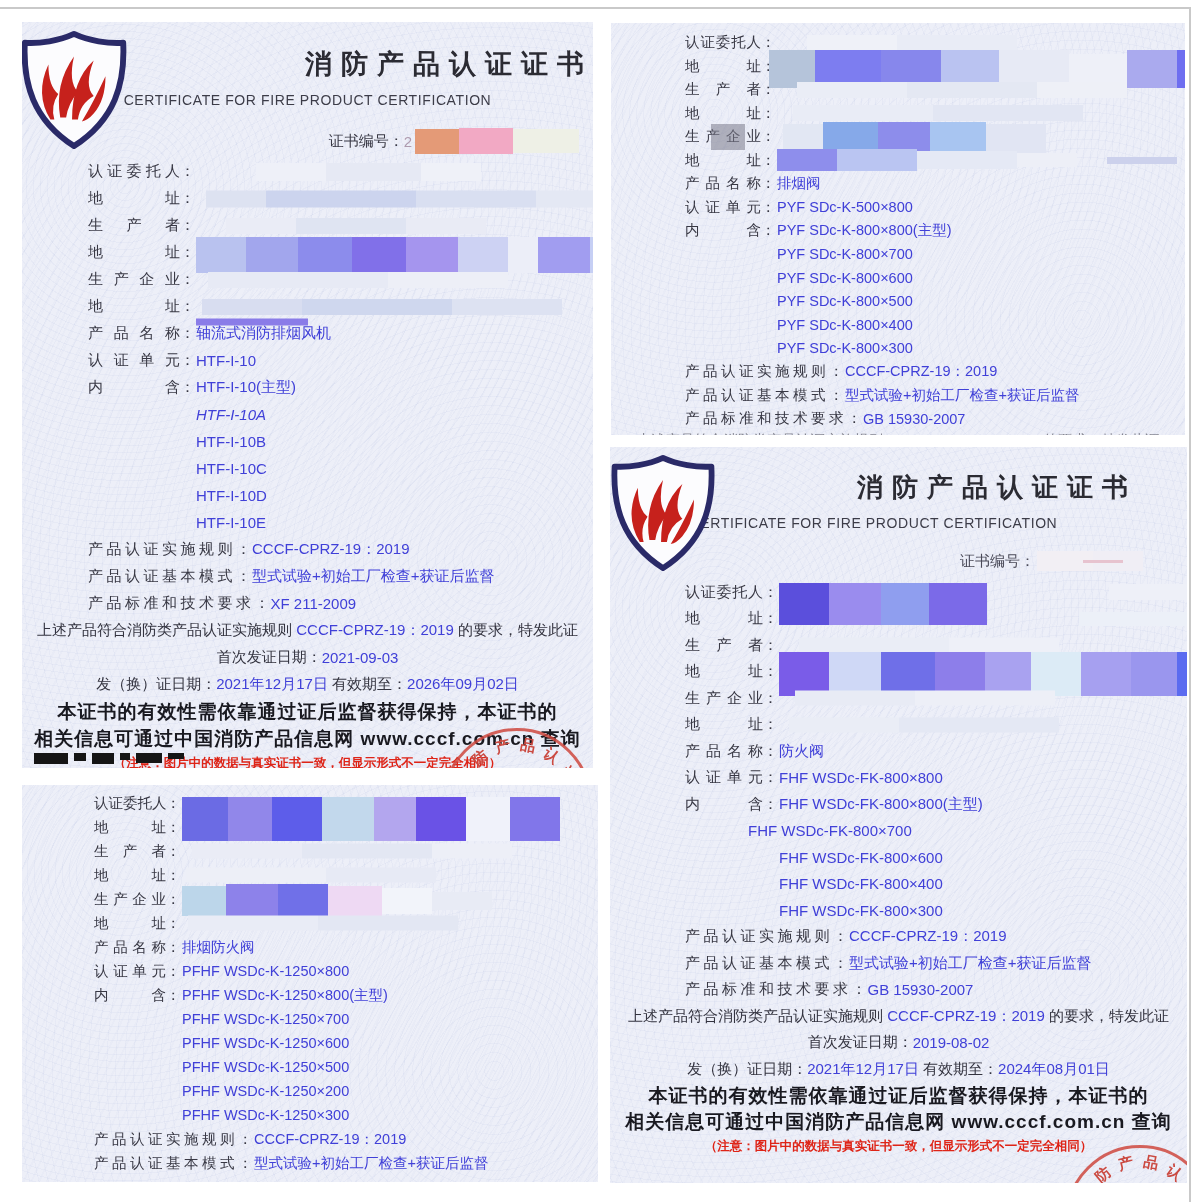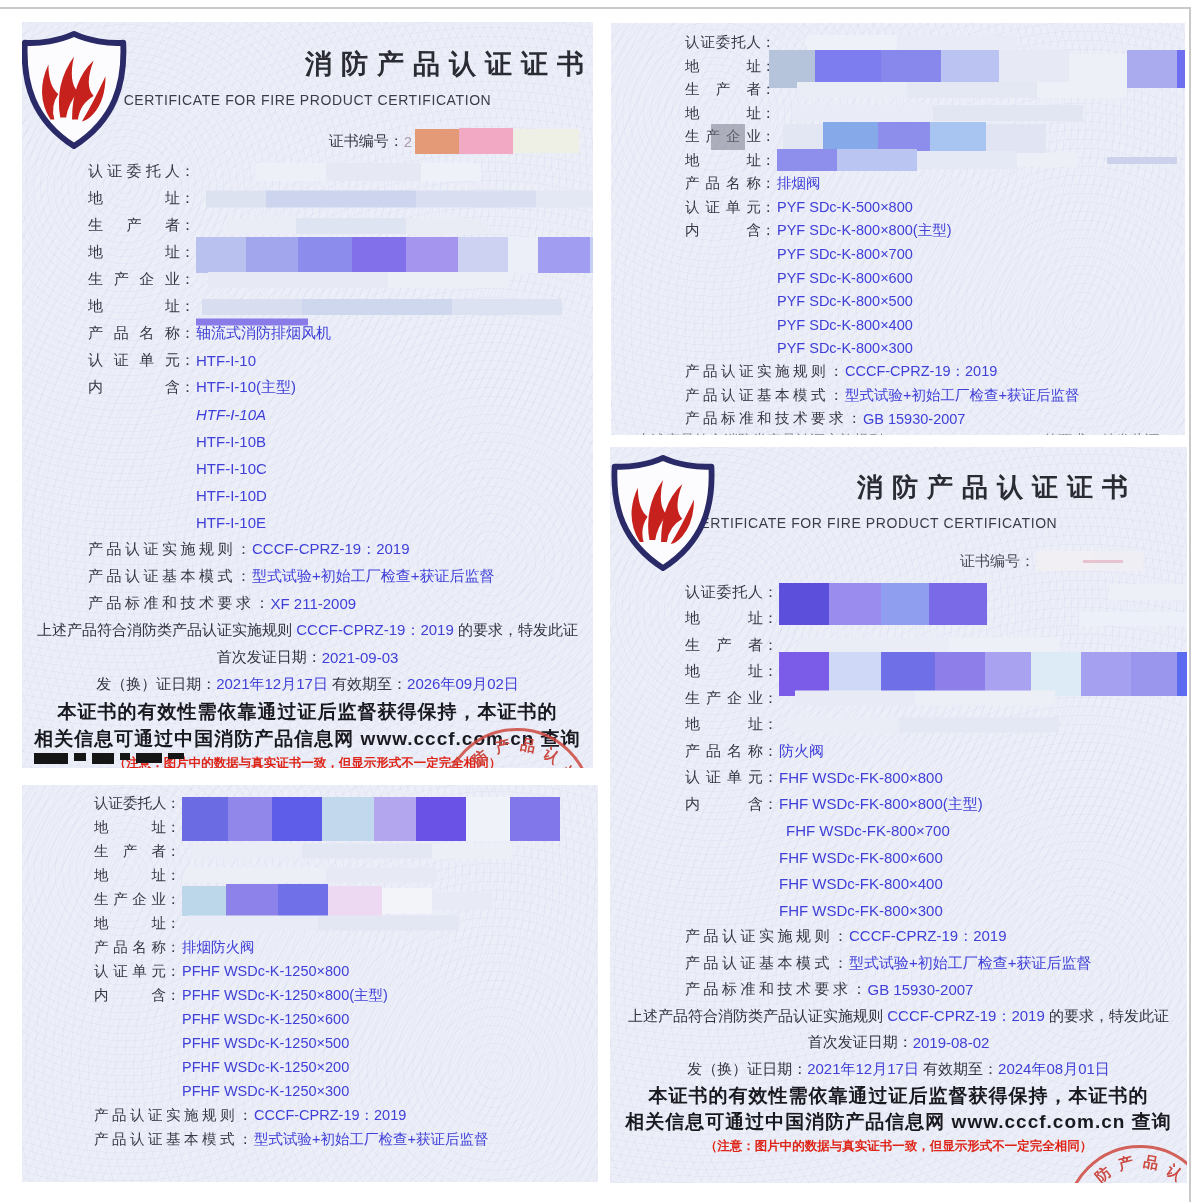--- a/index.html
+++ b/index.html
@@ -519,20 +519,23 @@
       </div>
       <div class="row" style="height: 24px; padding-left: 72px;">
         <span class="lbl" style="width: 72px;">
           <span>内</span>
           <span>含</span>
         </span>
         <span class="colon">：</span>
         <span class="val">PFHF WSDc-K-1250×800(主型)</span>
       </div>
       <div class="row" style="height: 24px; padding-left: 72px;">
+        <span class="val" style="margin-left: 88px;">PFHF WSDc-K-1250×700</span>
+      </div>
+      <div class="row" style="height: 24px; padding-left: 72px;">
         <span class="val" style="margin-left: 88px;">PFHF WSDc-K-1250×600</span>
       </div>
       <div class="row" style="height: 24px; padding-left: 72px;">
         <span class="val" style="margin-left: 88px;">PFHF WSDc-K-1250×500</span>
       </div>
       <div class="row" style="height: 24px; padding-left: 72px;">
         <span class="val" style="margin-left: 88px;">PFHF WSDc-K-1250×200</span>
       </div>
       <div class="row" style="height: 24px; padding-left: 72px;">
         <span class="val" style="margin-left: 88px;">PFHF WSDc-K-1250×300</span>
@@ -677,21 +680,21 @@
         <span class="val">FHF WSDc-FK-800×800</span>
       </div>
       <div class="row" style="height: 26.5px; padding-left: 75px;">
         <span class="lbl" style="width: 78px;">
           <span>内</span>
           <span>含</span>
         </span>
         <span class="colon">：</span>
         <span class="val">FHF WSDc-FK-800×800(主型)</span>
       </div>
-      <div class="row" style="height: 26.5px; padding-left: 82px;">
+      <div class="row" style="height: 26.5px; padding-left: 44px;">
         <span class="val" style="margin-left: 94px;">FHF WSDc-FK-800×700</span>
       </div>
       <div class="row" style="height: 26.5px; padding-left: 75px;">
         <span class="val" style="margin-left: 94px;">FHF WSDc-FK-800×600</span>
       </div>
       <div class="row" style="height: 26.5px; padding-left: 75px;">
         <span class="val" style="margin-left: 94px;">FHF WSDc-FK-800×400</span>
       </div>
       <div class="row" style="height: 26.5px; padding-left: 75px;">
         <span class="val" style="margin-left: 94px;">FHF WSDc-FK-800×300</span>

